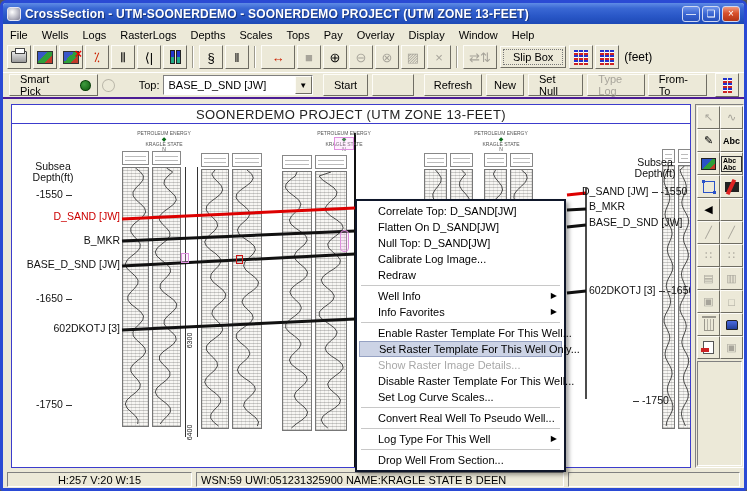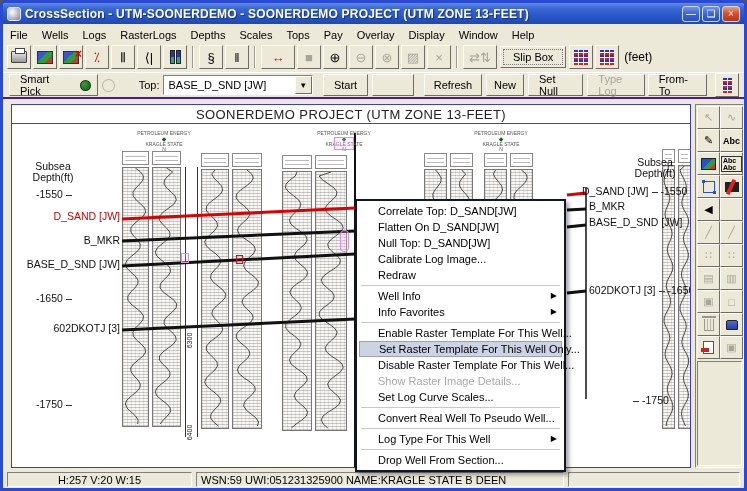--- a/index.html
+++ b/index.html
@@ -499,22 +499,22 @@
     <div class="ctx-item">Flatten On D_SAND[JW]</div>
     <div class="ctx-item">Null Top: D_SAND[JW]</div>
     <div class="ctx-item">Calibrate Log Image...</div>
     <div class="ctx-item">Redraw</div>
     <div class="ctx-sep"></div>
     <div class="ctx-item"><span>Well Info</span><span class="sub-arrow">▶</span></div>
     <div class="ctx-item"><span>Info Favorites</span><span class="sub-arrow">▶</span></div>
     <div class="ctx-sep"></div>
     <div class="ctx-item">Enable Raster Template For This Well...</div>
     <div class="ctx-item hl">Set Raster Template For This Well Only...</div>
+    <div class="ctx-item disabled">Show Raster Image Details...</div>
     <div class="ctx-item">Disable Raster Template For This Well...</div>
-    <div class="ctx-item disabled">Show Raster Image Details...</div>
     <div class="ctx-item">Set Log Curve Scales...</div>
     <div class="ctx-sep"></div>
     <div class="ctx-item">Convert Real Well To Pseudo Well...</div>
     <div class="ctx-sep"></div>
     <div class="ctx-item"><span>Log Type For This Well</span><span class="sub-arrow">▶</span></div>
     <div class="ctx-sep"></div>
     <div class="ctx-item">Drop Well From Section...</div>
   </div>
 
   <div class="statusbar">

